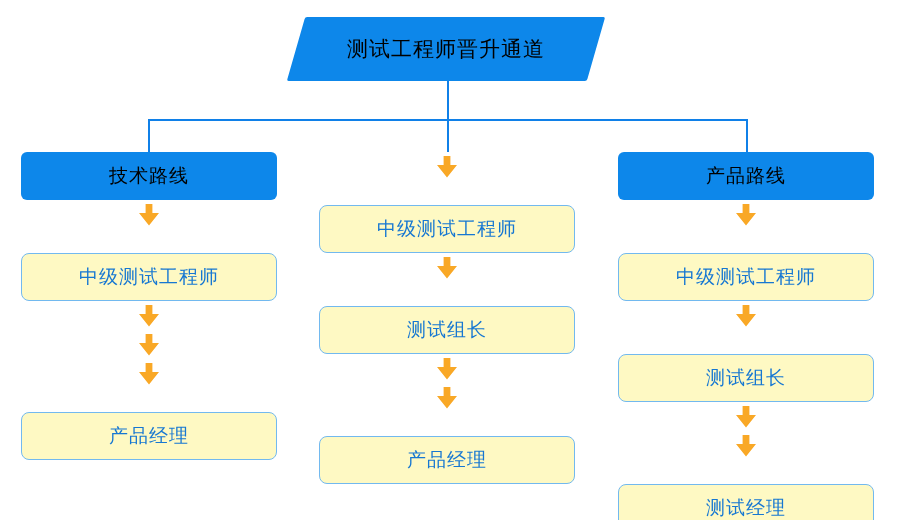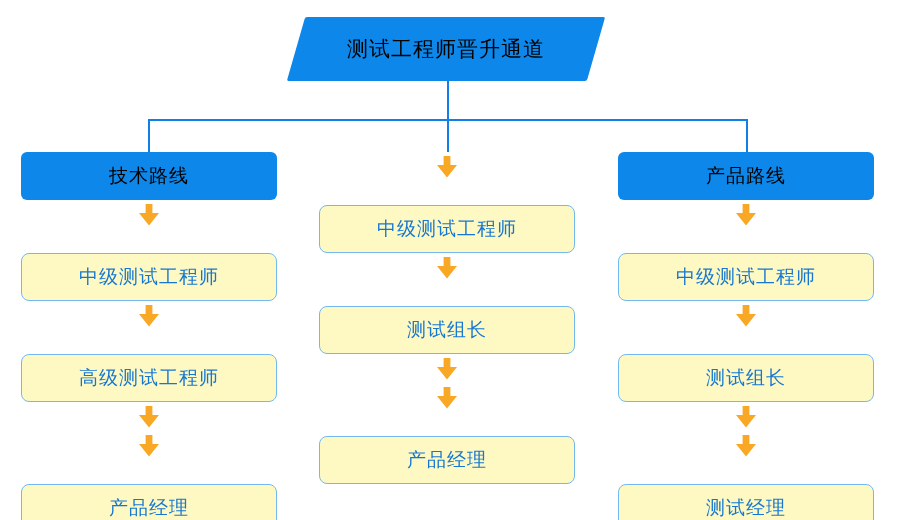--- a/index.html
+++ b/index.html
@@ -103,21 +103,20 @@
 
   <div class="column c1">
     <div class="col-header">技术路线</div>
     <div class="arrow-slot">
         <div class="arrow-down"></div>
       </div>
     <div class="node">中级测试工程师</div>
     <div class="arrow-slot">
         <div class="arrow-down"></div>
       </div>
-    <div class="node">高级测试工程师</div>
     <div class="arrow-slot">
         <div class="arrow-down"></div>
       </div>
     <div class="arrow-slot">
         <div class="arrow-down"></div>
       </div>
     <div class="node">产品经理</div>
   </div>
 
   <div class="column c2">

